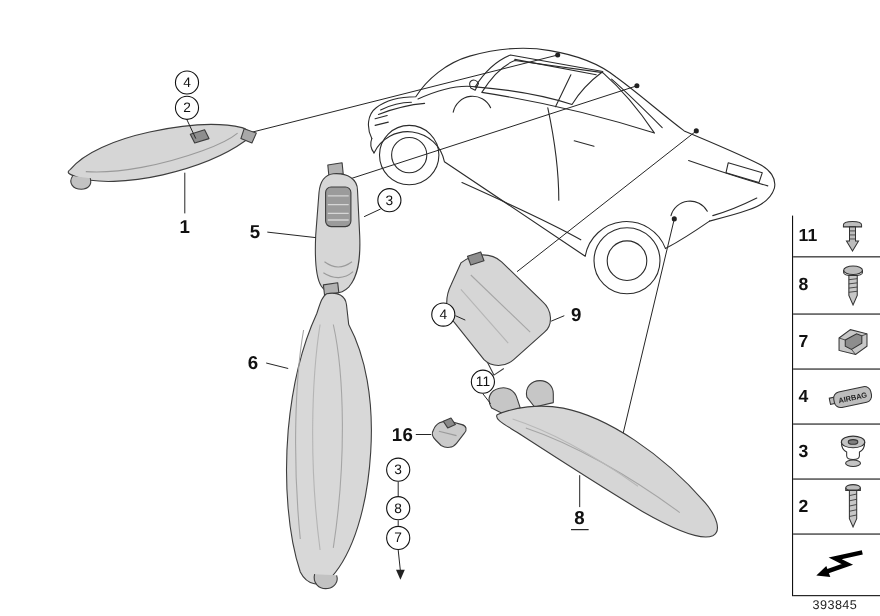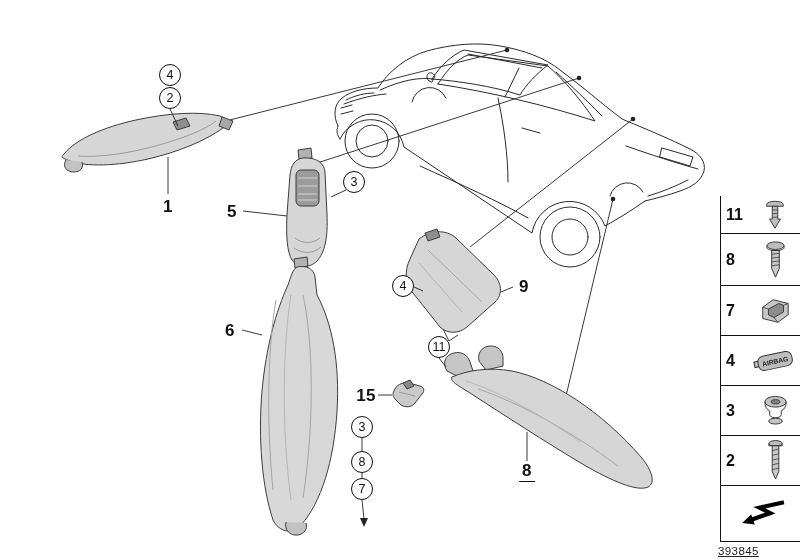--- a/index.html
+++ b/index.html
@@ -23,22 +23,22 @@
     position:absolute;left:720px;top:196px;width:80px;
     border-left:1.2px solid #111;display:flex;flex-direction:column;box-sizing:border-box;
   }
   .legend-row{
     display:flex;align-items:center;border-bottom:1.2px solid #111;
     padding-left:5px;box-sizing:border-box;
   }
   .legend-num{width:24px;font-size:16px;font-weight:600;}
   .legend-iconbox{flex:1;display:flex;align-items:center;justify-content:center;}
   .diagram-id{
-    position:absolute;left:718px;top:545px;width:82px;text-align:left;
-    font-size:11.5px;letter-spacing:.4px;color:#222;text-decoration:underline;
+    position:absolute;left:718px;top:545px;width:82px;text-align:center;
+    font-size:11.5px;letter-spacing:.4px;color:#222;
   }
 </style>
 </head>
 <body>
 
 <div class="stage">
 
   <svg class="layer" width="800" height="560" viewBox="0 0 800 560">
 
     <g stroke="#222" stroke-width="0.9">
@@ -156,21 +156,21 @@
       <path d="M378,395 L392,395"></path>
       <path d="M527,432 L527,461"></path>
     </g>
     <polygon points="360,518 368,518 364,527" fill="#222"></polygon>
   </svg>
 
   <div class="part-label" style="left:168px;top:206px">1</div>
   <div class="part-label" style="left:232px;top:211px">5</div>
   <div class="part-label" style="left:230px;top:330px">6</div>
   <div class="part-label" style="left:524px;top:286px">9</div>
-  <div class="part-label" style="left:366px;top:395px">15</div>
+  <div class="part-label" style="left:366px;top:395px">16</div>
   <div class="part-label underlined" style="left:527px;top:472px">8</div>
 
   <div class="callout" style="left:170px;top:75px">4</div>
   <div class="callout" style="left:170px;top:98px">2</div>
   <div class="callout" style="left:354px;top:182px">3</div>
   <div class="callout" style="left:403px;top:286px">4</div>
   <div class="callout" style="left:439px;top:347px">11</div>
   <div class="callout" style="left:362px;top:427px">3</div>
   <div class="callout" style="left:362px;top:462px">8</div>
   <div class="callout" style="left:362px;top:489px">7</div>

